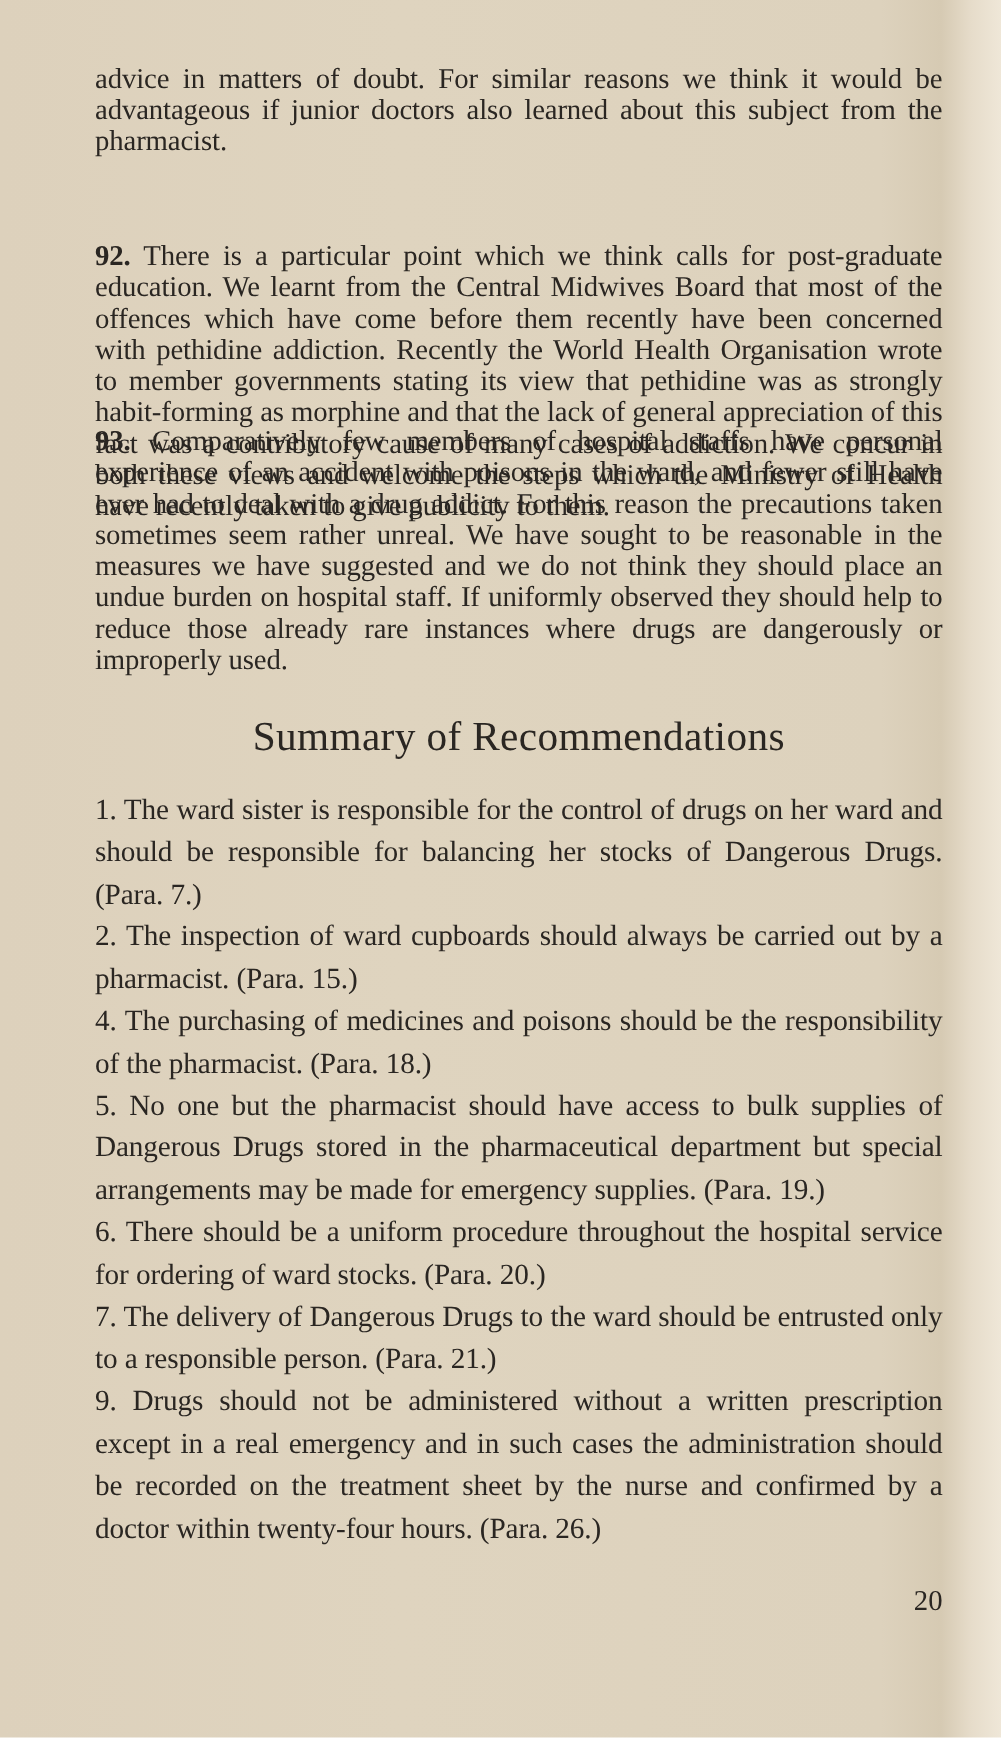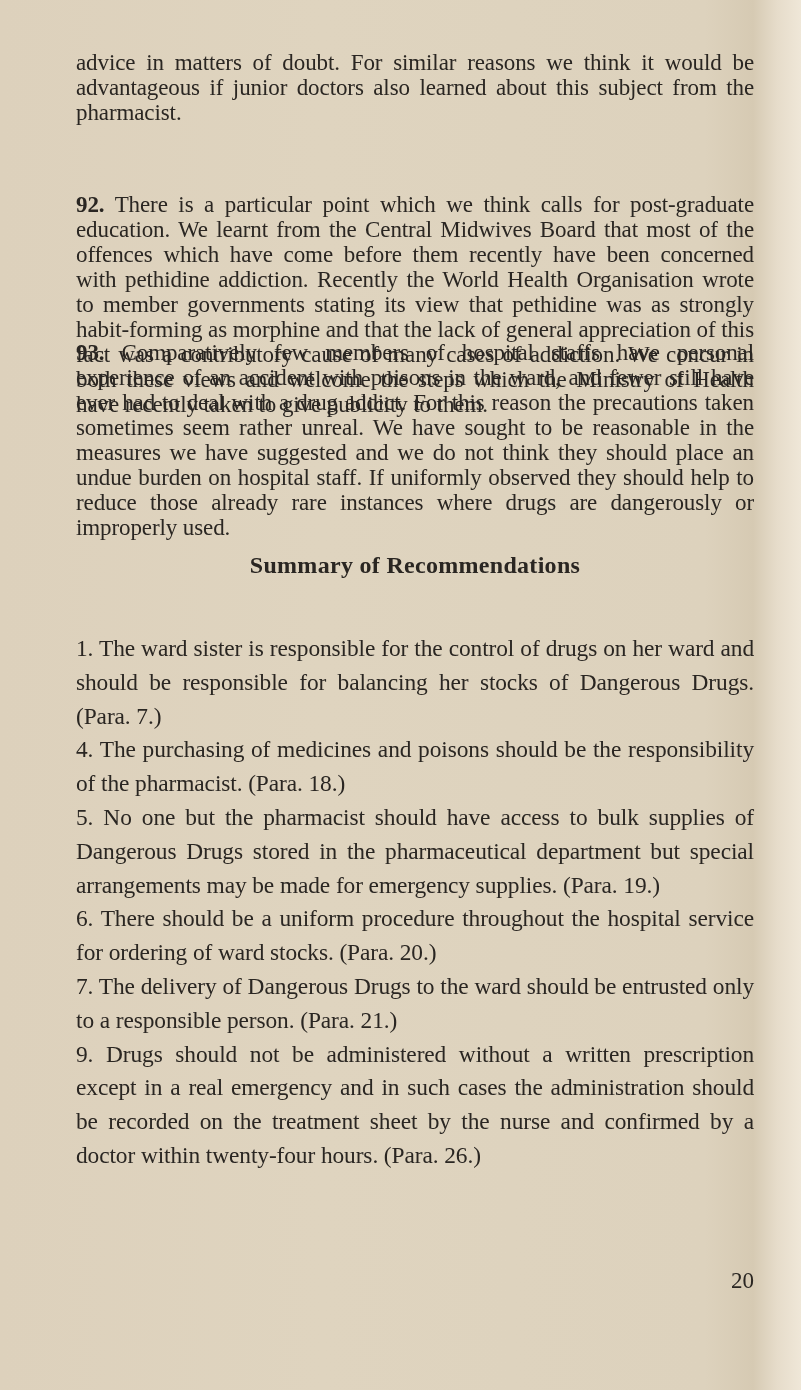--- a/index.html
+++ b/index.html
@@ -9,39 +9,40 @@
     font-family: "Liberation Serif", serif;
     color: #2a2622;
     position: relative;
   }
   .page { position: absolute; left: 76px; top: 0; width: 678px; }
   p { margin: 0; font-size: 23px; line-height: 25px; text-align: justify; letter-spacing: -0.1px; }
   .num { font-weight: bold; }
   #intro { position: absolute; top: 50px; }
   #p92 { position: absolute; top: 144px; margin-top: 48px; }
   #p93 { position: absolute; top: 340px; }
-  #summary-title { position: absolute; top: 552px; width: 678px; text-align: center; font-size: 24px; margin: 0; font-weight: bold; letter-spacing: 0.3px; }
+  #summary-title { position: absolute; top: 572px; width: 678px; text-align: center; font-size: 33px; margin: 0; font-weight: normal; letter-spacing: 0.3px; }
   #recs { position: absolute; top: 632px; width: 678px; }
   .rec { font-size: 23.4px; line-height: 33.8px; text-align: justify; margin: 0; }
   #pageno { position: absolute; top: 1240px; width: 678px; text-align: right; font-size: 23px; margin-top: 28px; }
 </style>
 </head>
 <body>
 
 <div class="page">
   <p id="intro">advice in matters of doubt. For similar reasons we think it would be advantageous if junior doctors also learned about this subject from the pharmacist.</p>
 
   <p id="p92"><span class="num">92.</span> <span>There is a particular point which we think calls for post-graduate education. We learnt from the Central Midwives Board that most of the offences which have come before them recently have been concerned with pethidine addiction. Recently the World Health Organisation wrote to member governments stating its view that pethidine was as strongly habit-forming as morphine and that the lack of general appreciation of this fact was a contributory cause of many cases of addiction. We concur in both these views and welcome the steps which the Ministry of Health have recently taken to give publicity to them.</span></p>
 
   <p id="p93"><span class="num">93.</span> <span>Comparatively few members of hospital staffs have personal experience of an accident with poisons in the ward, and fewer still have ever had to deal with a drug addict. For this reason the precautions taken sometimes seem rather unreal. We have sought to be reasonable in the measures we have suggested and we do not think they should place an undue burden on hospital staff. If uniformly observed they should help to reduce those already rare instances where drugs are dangerously or improperly used.</span></p>
 
   <h2 id="summary-title">Summary of Recommendations</h2>
 
   <div id="recs">
     <p class="rec">1. The ward sister is responsible for the control of drugs on her ward and should be responsible for balancing her stocks of Dangerous Drugs. (Para. 7.)</p>
+    <p class="rec">2. The inspection of ward cupboards should always be carried out by a pharmacist. (Para. 15.)</p>
     <p class="rec">4. The purchasing of medicines and poisons should be the responsibility of the pharmacist. (Para. 18.)</p>
     <p class="rec">5. No one but the pharmacist should have access to bulk supplies of Dangerous Drugs stored in the pharmaceutical department but special arrangements may be made for emergency supplies. (Para. 19.)</p>
     <p class="rec">6. There should be a uniform procedure throughout the hospital service for ordering of ward stocks. (Para. 20.)</p>
     <p class="rec">7. The delivery of Dangerous Drugs to the ward should be entrusted only to a responsible person. (Para. 21.)</p>
     <p class="rec">9. Drugs should not be administered without a written prescription except in a real emergency and in such cases the administration should be recorded on the treatment sheet by the nurse and confirmed by a doctor within twenty-four hours. (Para. 26.)</p>
 
   </div>
 
   <div id="pageno">20</div>
 </div>

